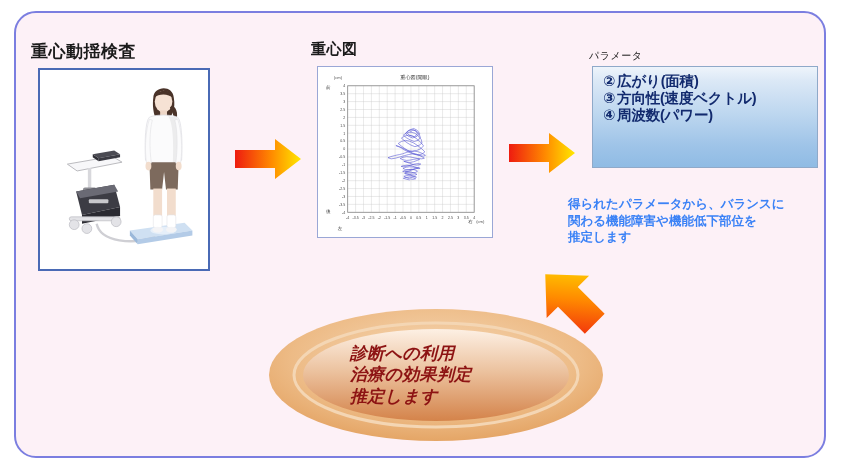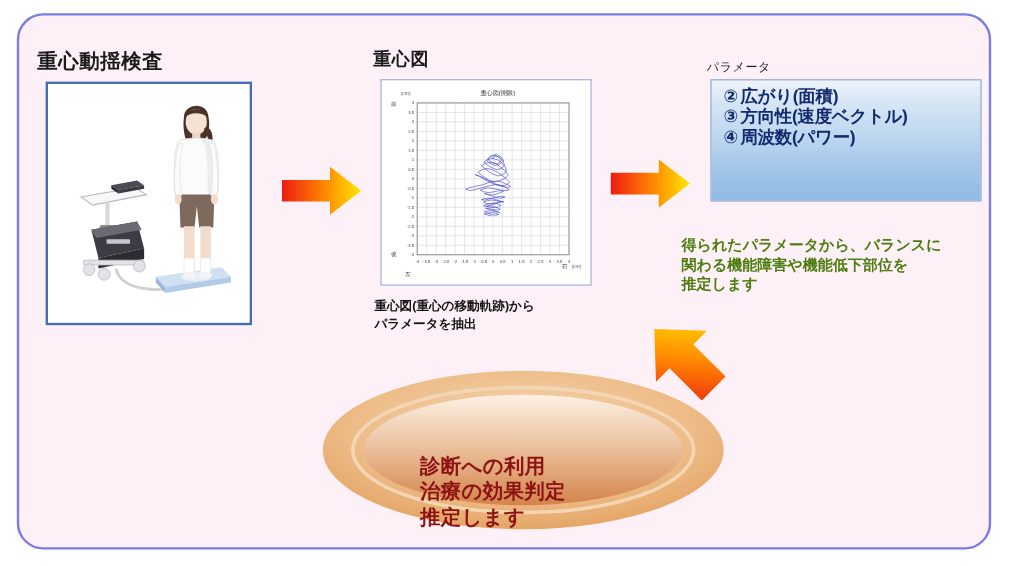--- a/index.html
+++ b/index.html
@@ -82,21 +82,21 @@
   }
   .caption-chart { left: 312px; top: 248px; width: 200px; }
 
   .inference-text {
     position: absolute;
     left: 568px;
     top: 196px;
     width: 268px;
     font-size: 12.5px;
     font-weight: bold;
-    color: #4d7c0f;
+    color: #3b82f6;
     line-height: 1.32;
     white-space: pre-line;
   }
 
   
   .param-box {
     position: absolute;
     left: 592px;
     top: 66px;
     width: 226px;
@@ -139,23 +139,24 @@
   }
   .oval-svg { display: block; width: 100%; height: 100%; }
   .oval-text {
     position: absolute;
     left: 0;
     top: 0;
     width: 100%;
     height: 100%;
     display: flex;
     flex-direction: column;
-    justify-content: flex-end;
+    justify-content: center;
     padding-left: 82px;
     box-sizing: border-box;
+    font-style: italic;
   }
   .oval-line {
     font-size: 17px;
     font-weight: bold;
     color: #8d1313;
     line-height: 1.26;
     white-space: nowrap;
     letter-spacing: 0.3px;
   }
 </style>
@@ -346,22 +347,20 @@
           <text x="27.5" y="132.3" font-size="3.6" fill="#444" text-anchor="end" font-family="'Liberation Sans',sans-serif">-3</text>
           <text x="27.5" y="140.3" font-size="3.6" fill="#444" text-anchor="end" font-family="'Liberation Sans',sans-serif">-3.5</text>
           <text x="27.5" y="148.3" font-size="3.6" fill="#444" text-anchor="end" font-family="'Liberation Sans',sans-serif">-4</text>
         </g>
       <rect id="plot-frame" x="30" y="19" width="128" height="128" fill="none" stroke="#8a8a8a" stroke-width="0.8"></rect>
 
       <polyline id="chart-path" fill="none" stroke="#4a4ad0" stroke-width="0.55" stroke-linejoin="round" stroke-linecap="round" points="93.20,66.20 95.92,63.48 98.80,64.60 100.72,67.80 97.52,70.52 92.40,68.92 89.52,66.20 92.08,63.80 96.88,62.20 100.40,64.12 102.80,67.32 100.08,70.20 95.60,71.80 91.12,69.88 88.40,67.32 90.48,65.08 94.80,63.48 99.12,64.60 102.32,67.80 103.60,71.48 101.20,74.20 97.20,75.32 93.20,73.72 89.20,71.48 86.32,68.92 89.20,67.00 93.20,65.72 98.00,67.00 101.68,69.88 104.40,73.40 105.20,76.92 102.00,79.48 98.00,80.60 94.00,79.00 90.00,76.60 86.80,74.20 84.40,71.80 87.60,69.88 91.60,68.92 96.40,70.20 100.40,73.08 103.92,76.28 106.80,79.80 103.92,82.68 99.60,84.60 95.28,85.40 90.80,84.28 87.28,82.20 84.08,79.80 81.20,77.40 84.40,75.32 88.40,74.20 92.40,75.00 96.88,76.92 101.20,79.80 104.88,82.68 108.08,85.88 105.20,88.12 100.72,89.08 96.40,88.12 92.08,86.20 87.92,84.28 84.72,82.20 81.52,80.60 78.80,79.48 82.48,80.60 86.80,82.68 91.12,84.92 95.60,87.00 99.60,88.60 103.28,89.72 106.48,90.20 108.72,89.40 105.52,87.48 101.68,85.88 97.52,84.92 93.20,85.40 89.20,86.52 85.68,87.80 82.48,88.60 79.92,89.08 77.20,89.72 73.52,90.68 70.80,91.80 74.00,92.92 78.32,92.28 82.80,91.00 87.28,89.72 91.60,88.60 95.92,87.80 99.60,88.12 102.80,89.40 105.52,91.00 107.60,92.28 104.88,92.92 101.20,92.60 97.20,91.80 93.20,91.00 89.52,90.68 86.00,91.32 83.12,92.60 86.00,93.88 89.52,94.52 93.20,94.20 96.88,93.40 100.08,92.92 102.80,93.40 100.40,94.52 96.88,95.80 93.20,96.60 90.00,96.12 86.80,95.48 89.20,96.12 92.72,97.40 96.40,98.68 99.60,99.32 102.32,99.00 103.92,98.20 101.20,97.72 97.52,98.20 93.68,99.32 90.00,100.28 86.80,100.92 84.08,100.60 86.32,99.80 90.00,99.32 94.00,99.80 97.52,100.92 100.72,101.88 103.28,102.52 100.72,102.20 96.88,101.40 92.72,100.92 89.20,101.40 86.00,102.52 88.40,103.80 92.08,104.12 95.60,103.48 98.80,102.52 101.68,102.20 99.12,103.00 95.28,104.12 91.60,105.40 88.40,106.20 85.68,105.72 87.92,104.60 91.60,103.80 94.80,103.48 98.00,104.12 100.72,105.40 98.48,106.68 94.80,107.32 91.12,107.00 87.92,106.20 90.48,105.72 94.00,106.20 97.20,107.32 100.08,108.60 98.00,109.40 94.32,108.92 90.80,108.28 87.60,107.80 90.00,108.28 93.68,109.40 96.88,110.52 99.60,111.48 97.20,111.00 93.68,110.20 90.00,109.88 86.80,110.52 89.20,111.80 92.72,113.08 95.92,113.72 98.80,113.08 96.40,112.12 92.72,111.48 89.20,111.80 86.32,112.60 88.88,113.40 92.40,114.20"></polyline>
     </svg>
   </div>
 
-  <div class="caption caption-chart">重心図(重心の移動軌跡)から
-パラメータを抽出</div>
 
   <svg class="arrow arrow-2" viewBox="0 0 68 44">
     <defs>
       <linearGradient id="agrad2" x1="0" y1="0" x2="1" y2="0">
         <stop offset="0%" stop-color="#ee1c10"></stop>
         <stop offset="55%" stop-color="#ff8a00"></stop>
         <stop offset="100%" stop-color="#ffe800"></stop>
       </linearGradient>
     </defs>
     <polygon points="1,13 41,13 41,2 67,22 41,42 41,31 1,31" fill="url(#agrad2)"></polygon>

